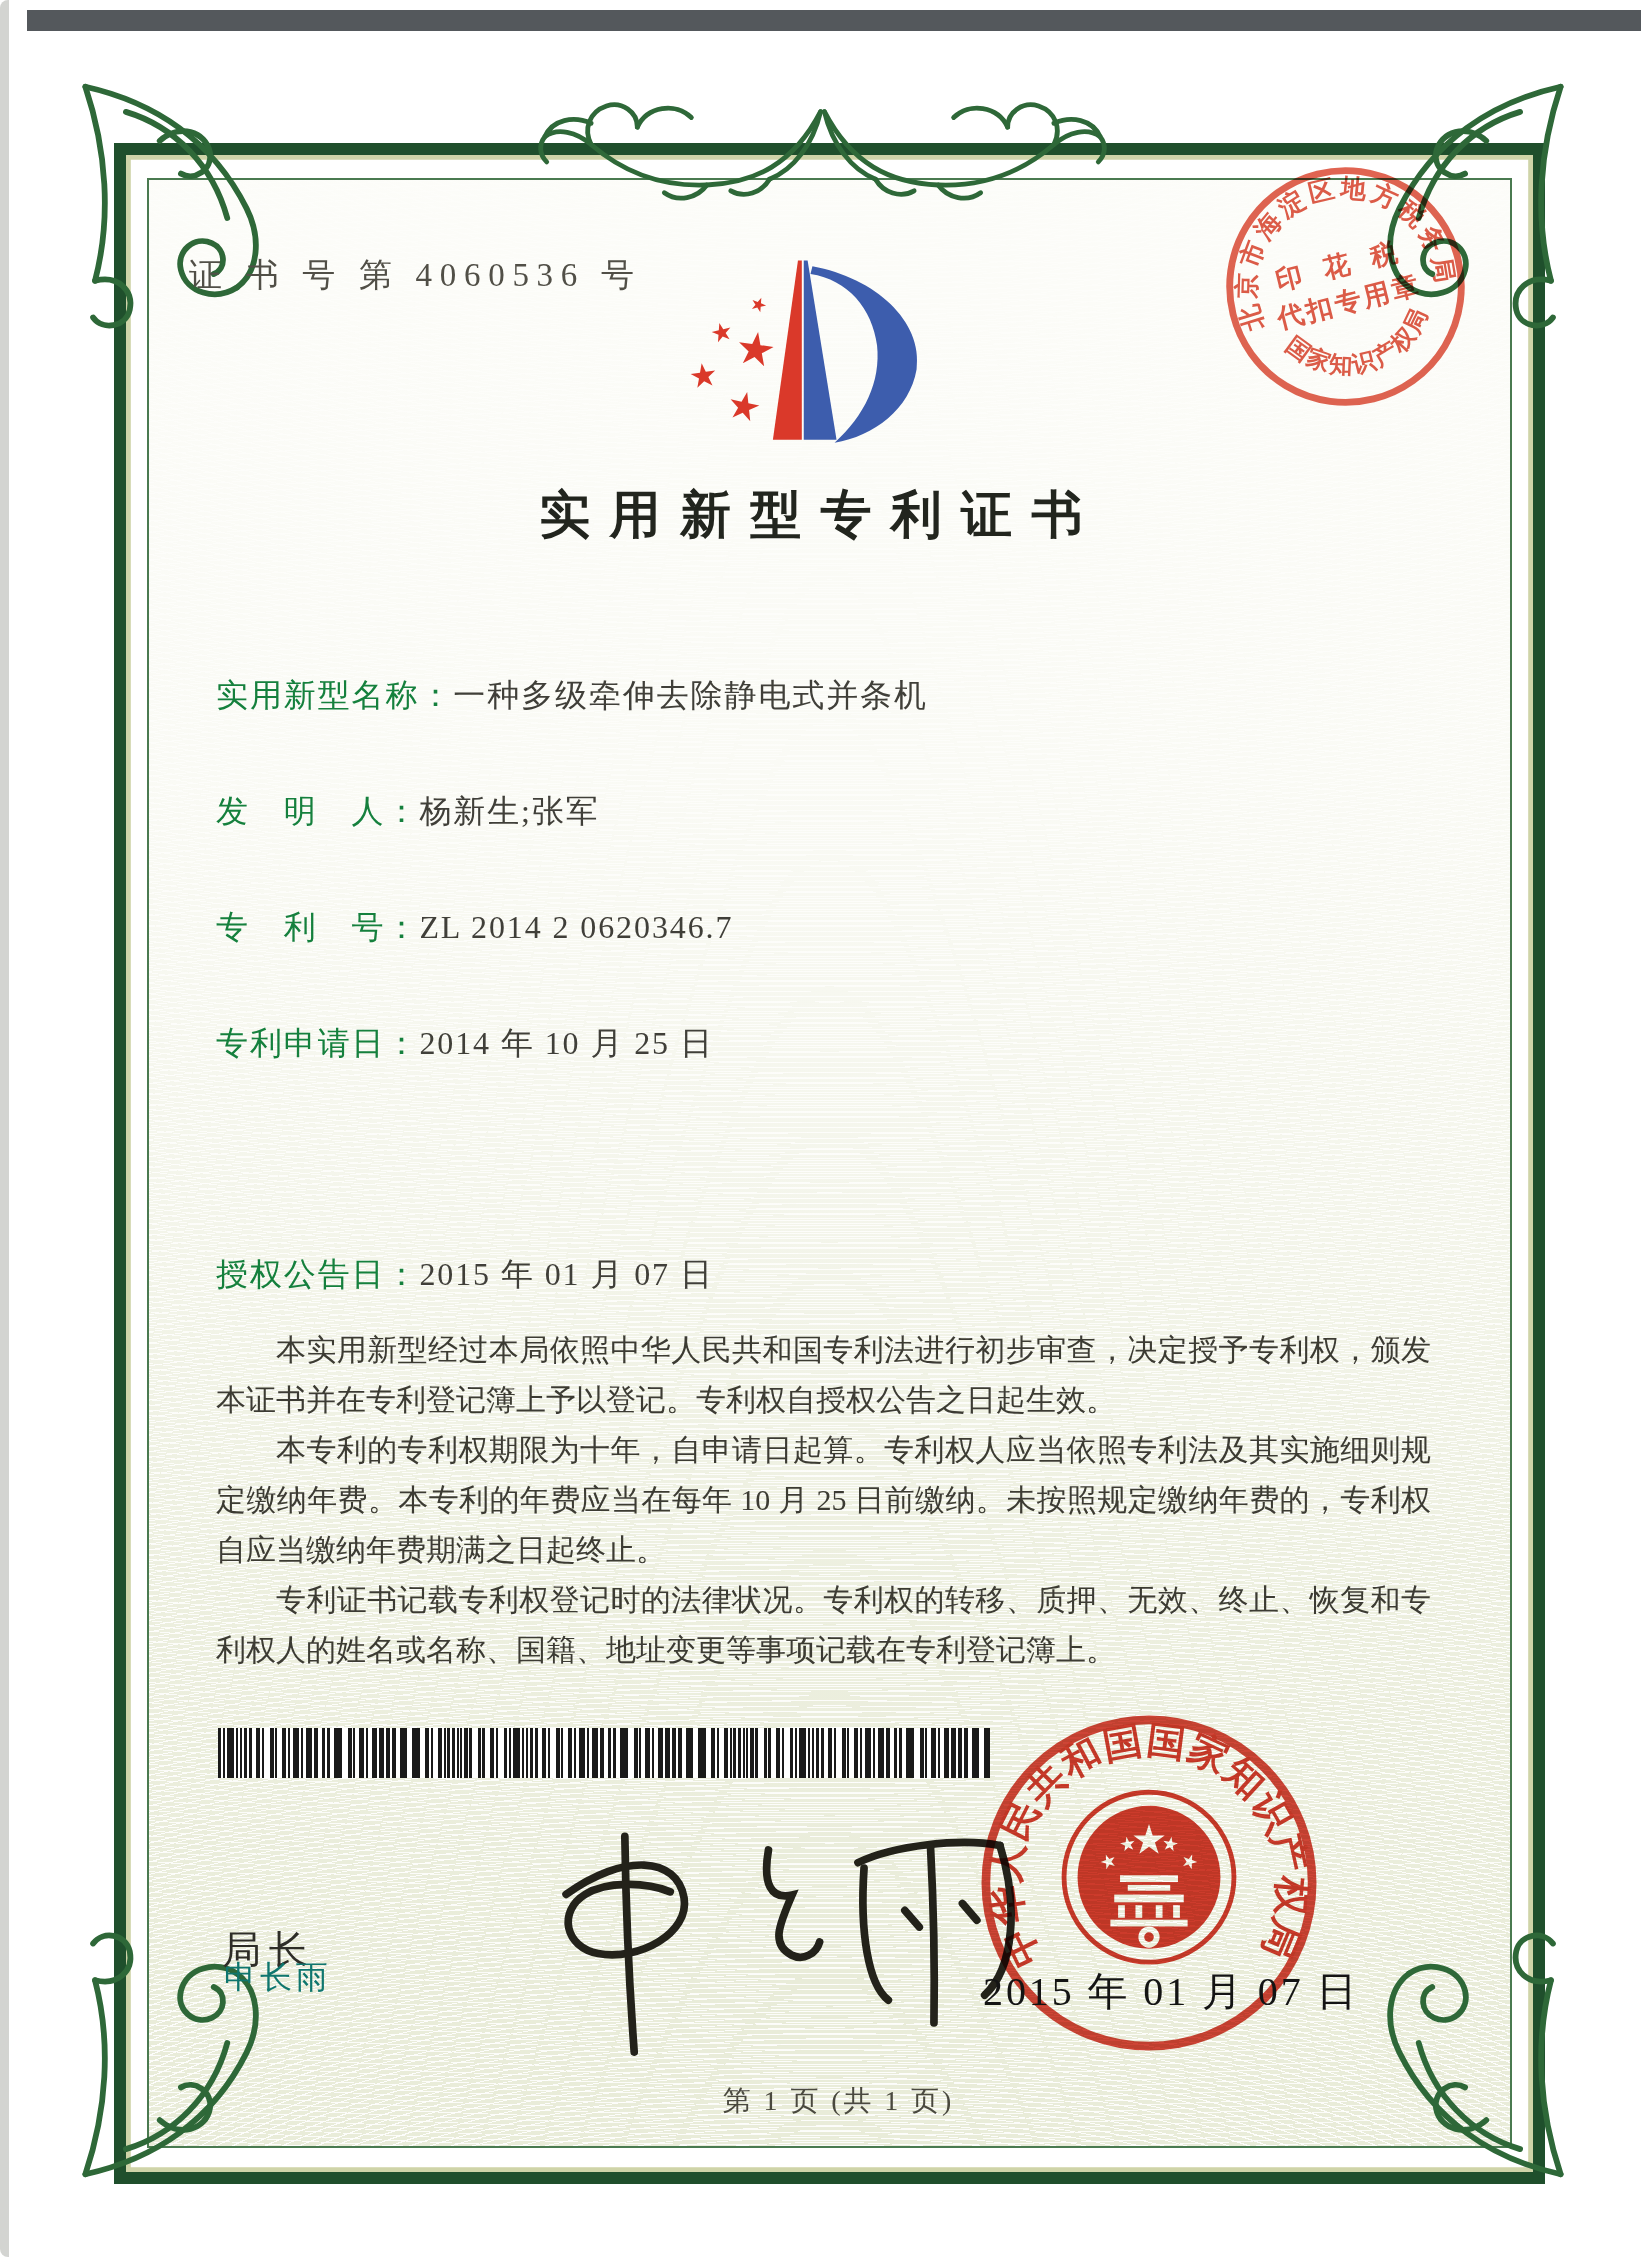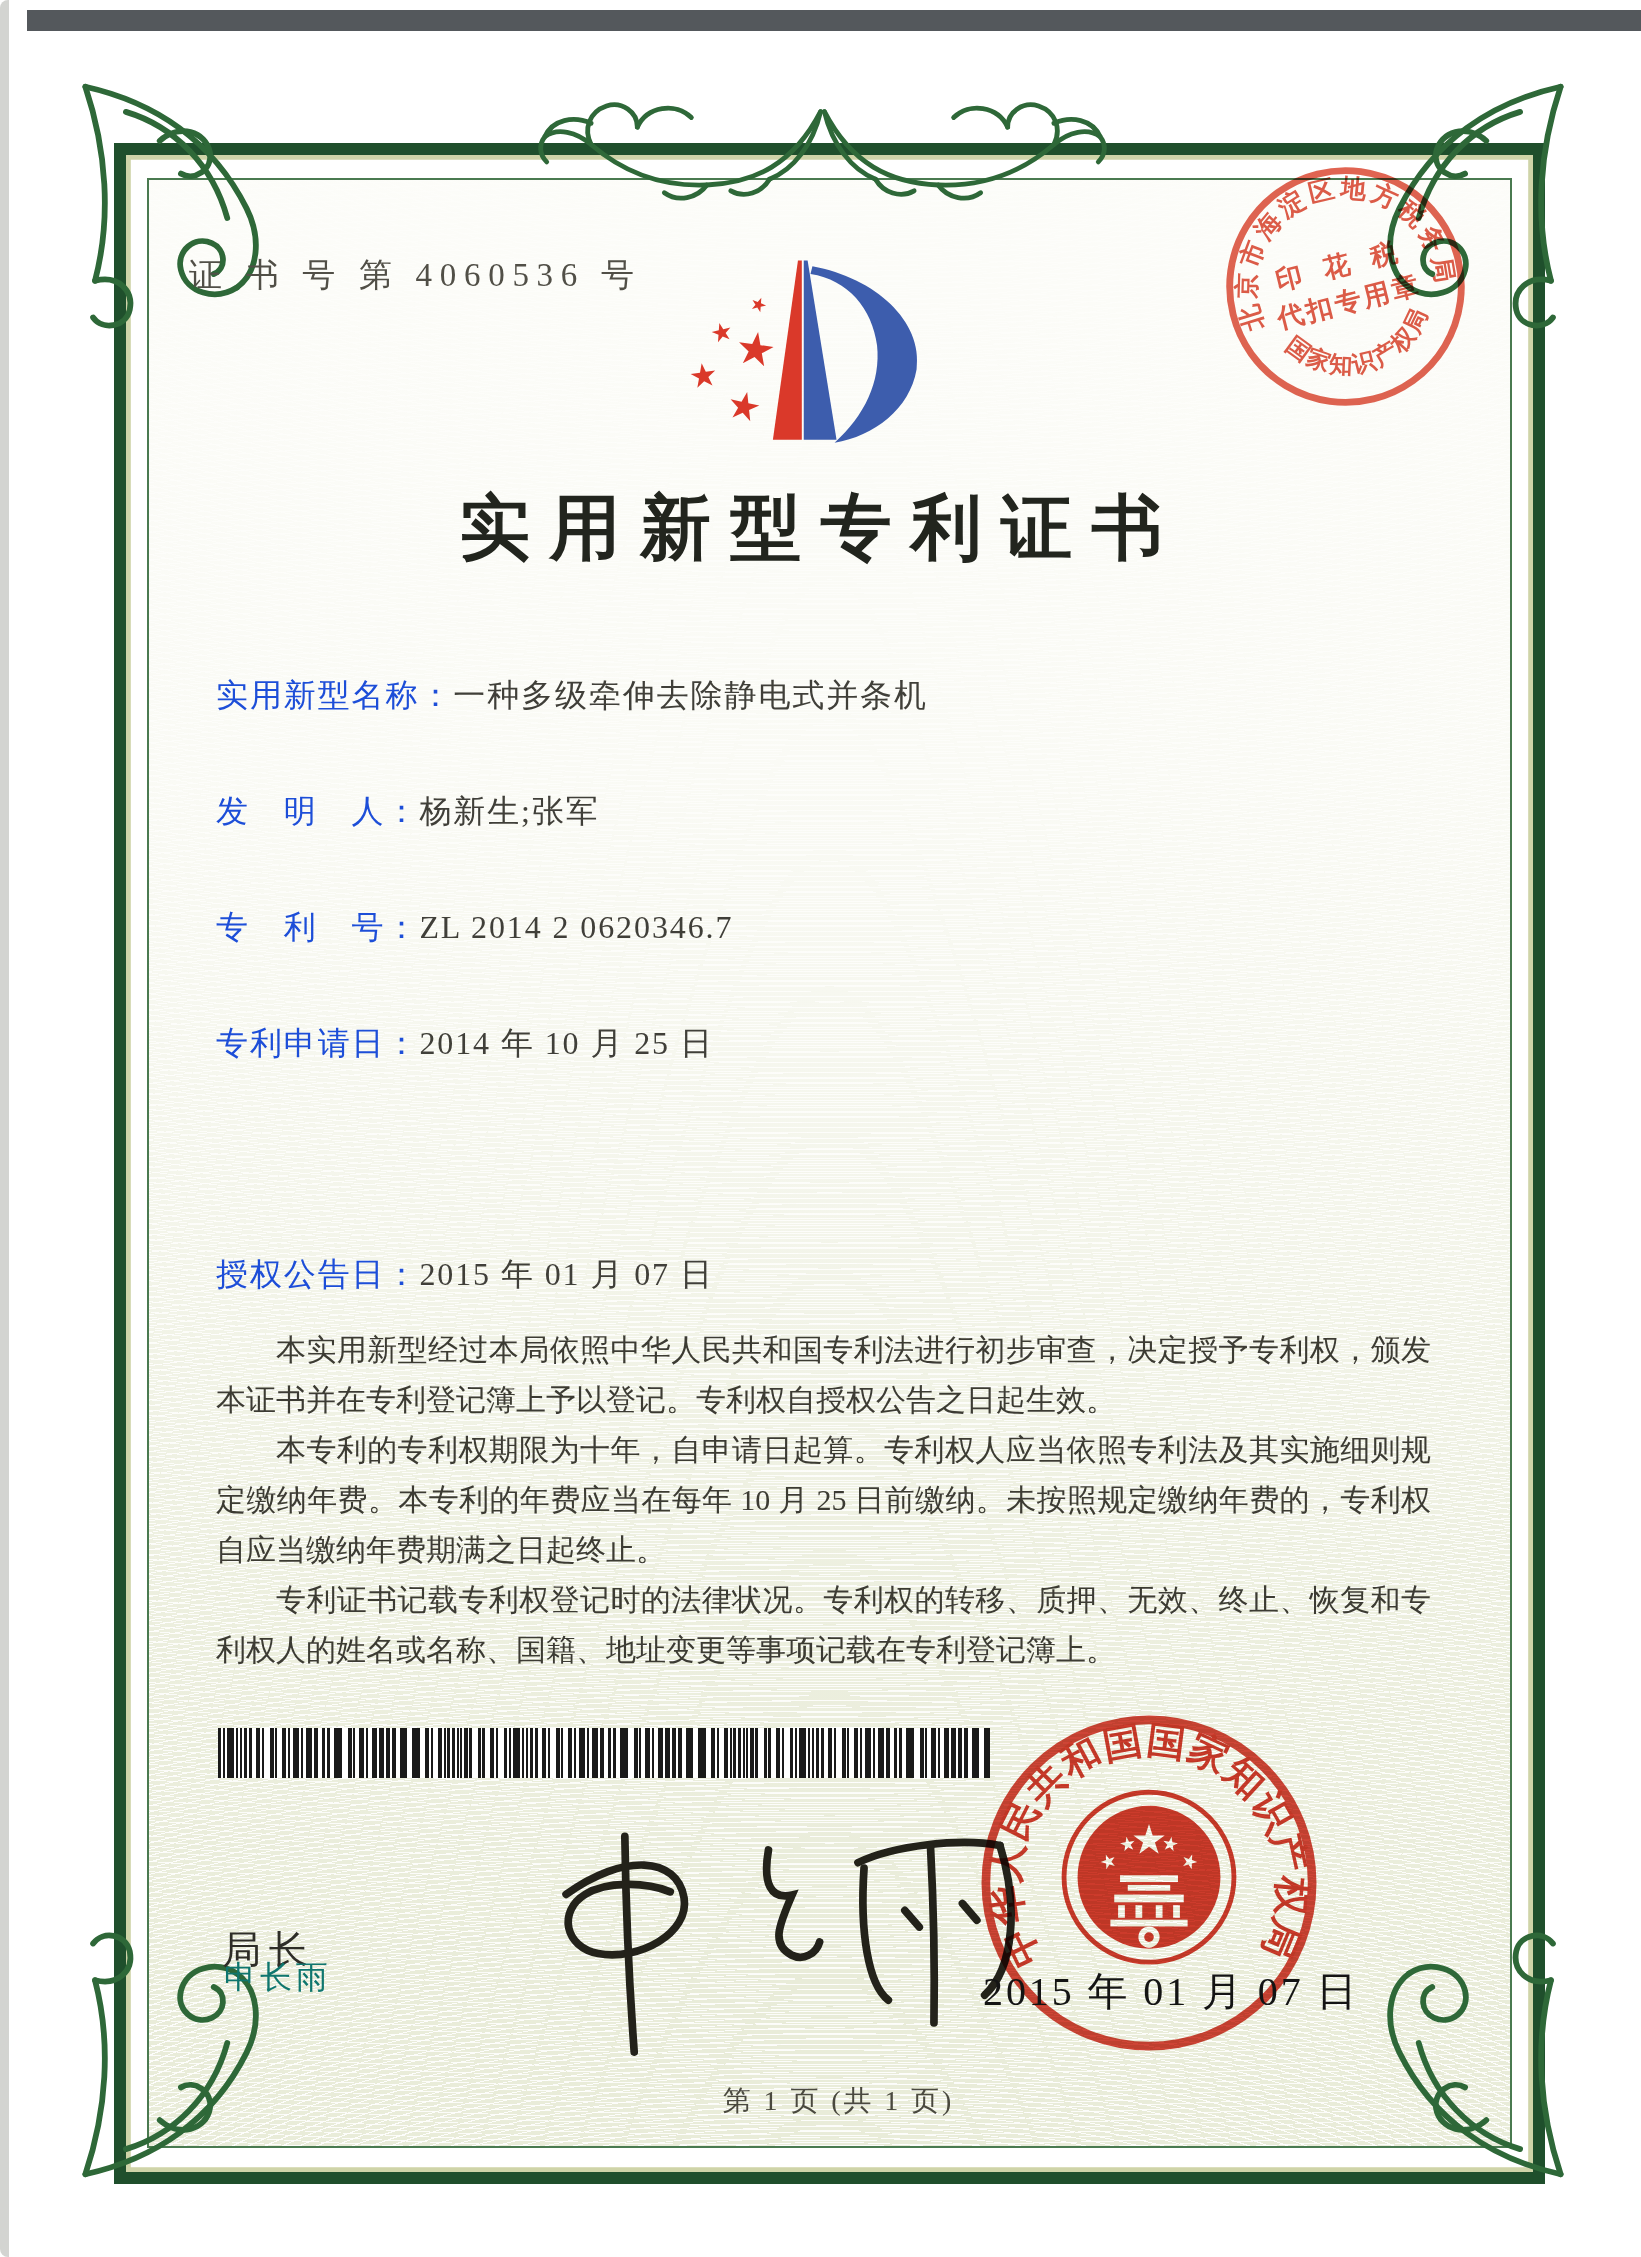--- a/index.html
+++ b/index.html
@@ -23,26 +23,26 @@
 
   svg.deco{position:absolute;overflow:visible;}
   .orn-tl{left:68px;top:73px;width:222px;height:236px;}
   .orn-tr{left:1356px;top:73px;width:222px;height:236px;transform:scaleX(-1);}
   .orn-bl{left:68px;top:1952px;width:222px;height:236px;transform:scaleY(-1);}
   .orn-br{left:1356px;top:1952px;width:222px;height:236px;transform:scale(-1,-1);}
   .orn-top{left:523px;top:77px;width:599px;height:135px;}
 
   .cert-no{position:absolute;left:189px;top:253px;font-size:33px;letter-spacing:7.7px;color:#514f47;}
   .logo{position:absolute;left:628px;top:220px;width:338px;height:270px;}
-  .title{position:absolute;left:0;right:0;top:481px;text-align:center;font-size:71px;font-weight:bold;
+  .title{position:absolute;left:0;right:0;top:481px;text-align:center;font-size:51px;font-weight:bold;
          letter-spacing:19.3px;color:#22251e;}
 
   .field{position:absolute;left:216px;width:1246px;font-size:32px;letter-spacing:1.9px;color:#403f39;white-space:nowrap;}
   .f1{top:674px;} .f2{top:790px;} .f3{top:906px;} .f4{top:1022px;} .f5{top:1137px;} .f6{top:1253px;}
-  .field .lab{color:#1d4ed8;}
+  .field .lab{color:#15803d;}
 
   .paras{position:absolute;left:216px;top:1325px;width:1215px;font-size:30px;line-height:50px;
          text-align:justify;color:#3c3b33;}
   .paras p{margin:0;text-indent:2em;}
 
   .barcode{position:absolute;left:218px;top:1728px;width:772px;height:50px;background-color:#ffffff;
     background-image:
       repeating-linear-gradient(90deg,#191919 0 2.9px,transparent 2.9px 4.8px,#191919 4.8px 6.8px,transparent 6.8px 11.6px,#191919 11.6px 16.4px,transparent 16.4px 18.3px,#191919 18.3px 20px,transparent 20px 26px),
       repeating-linear-gradient(90deg,#191919 0 1.9px,transparent 1.9px 8.7px,#191919 8.7px 11.6px,transparent 11.6px 22px);}
 

